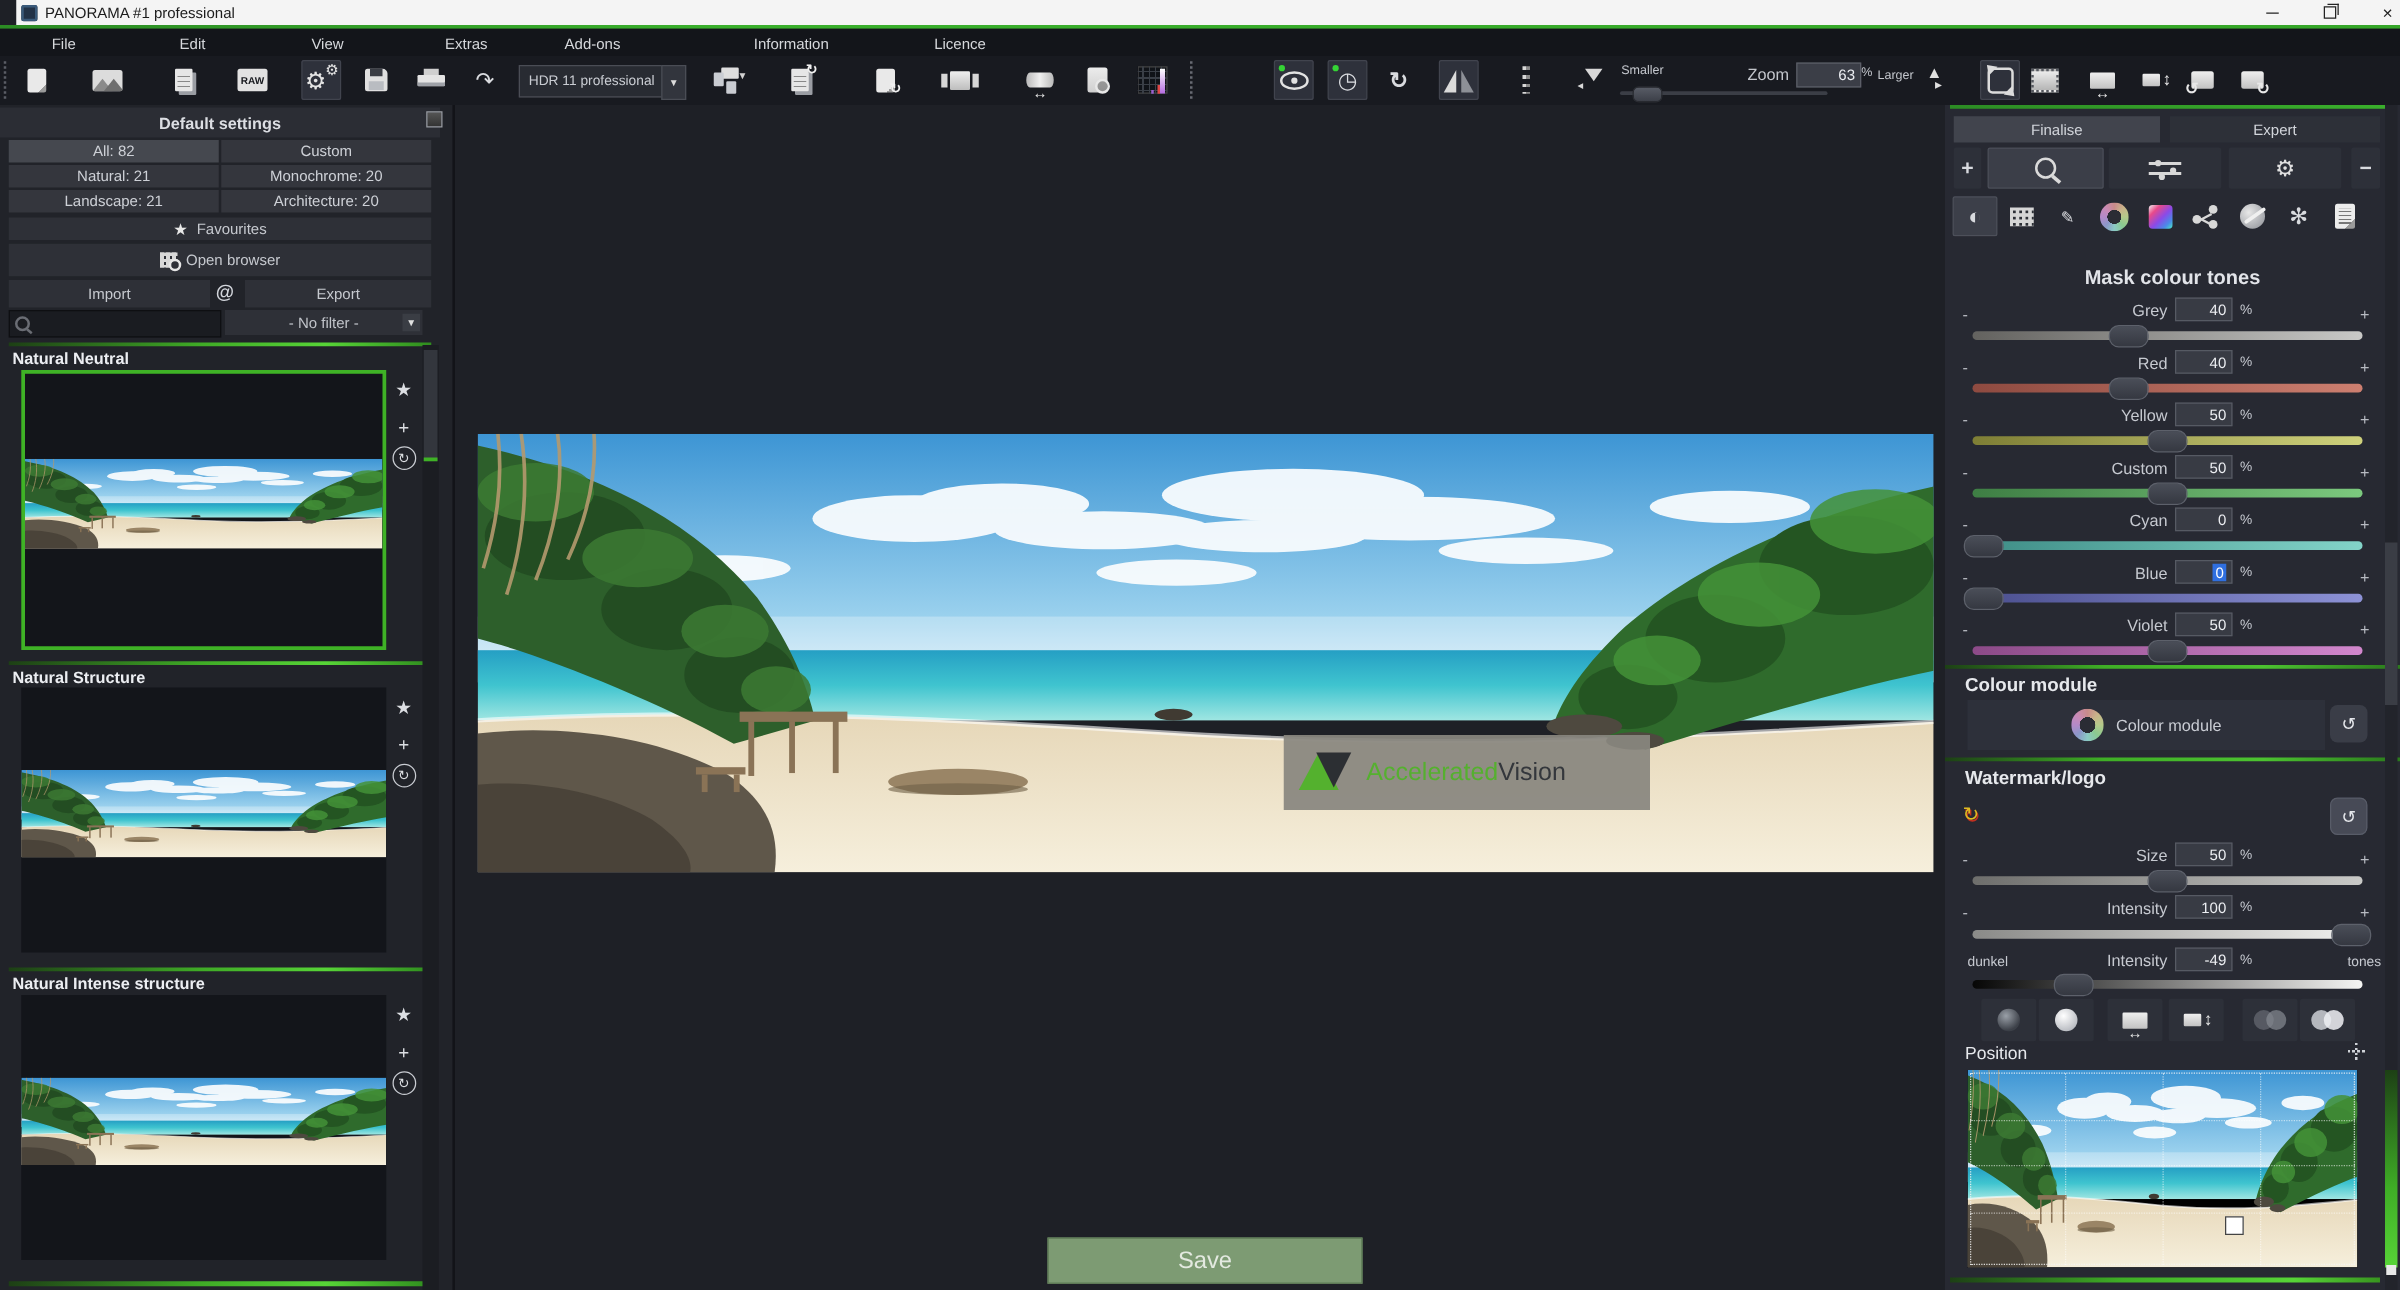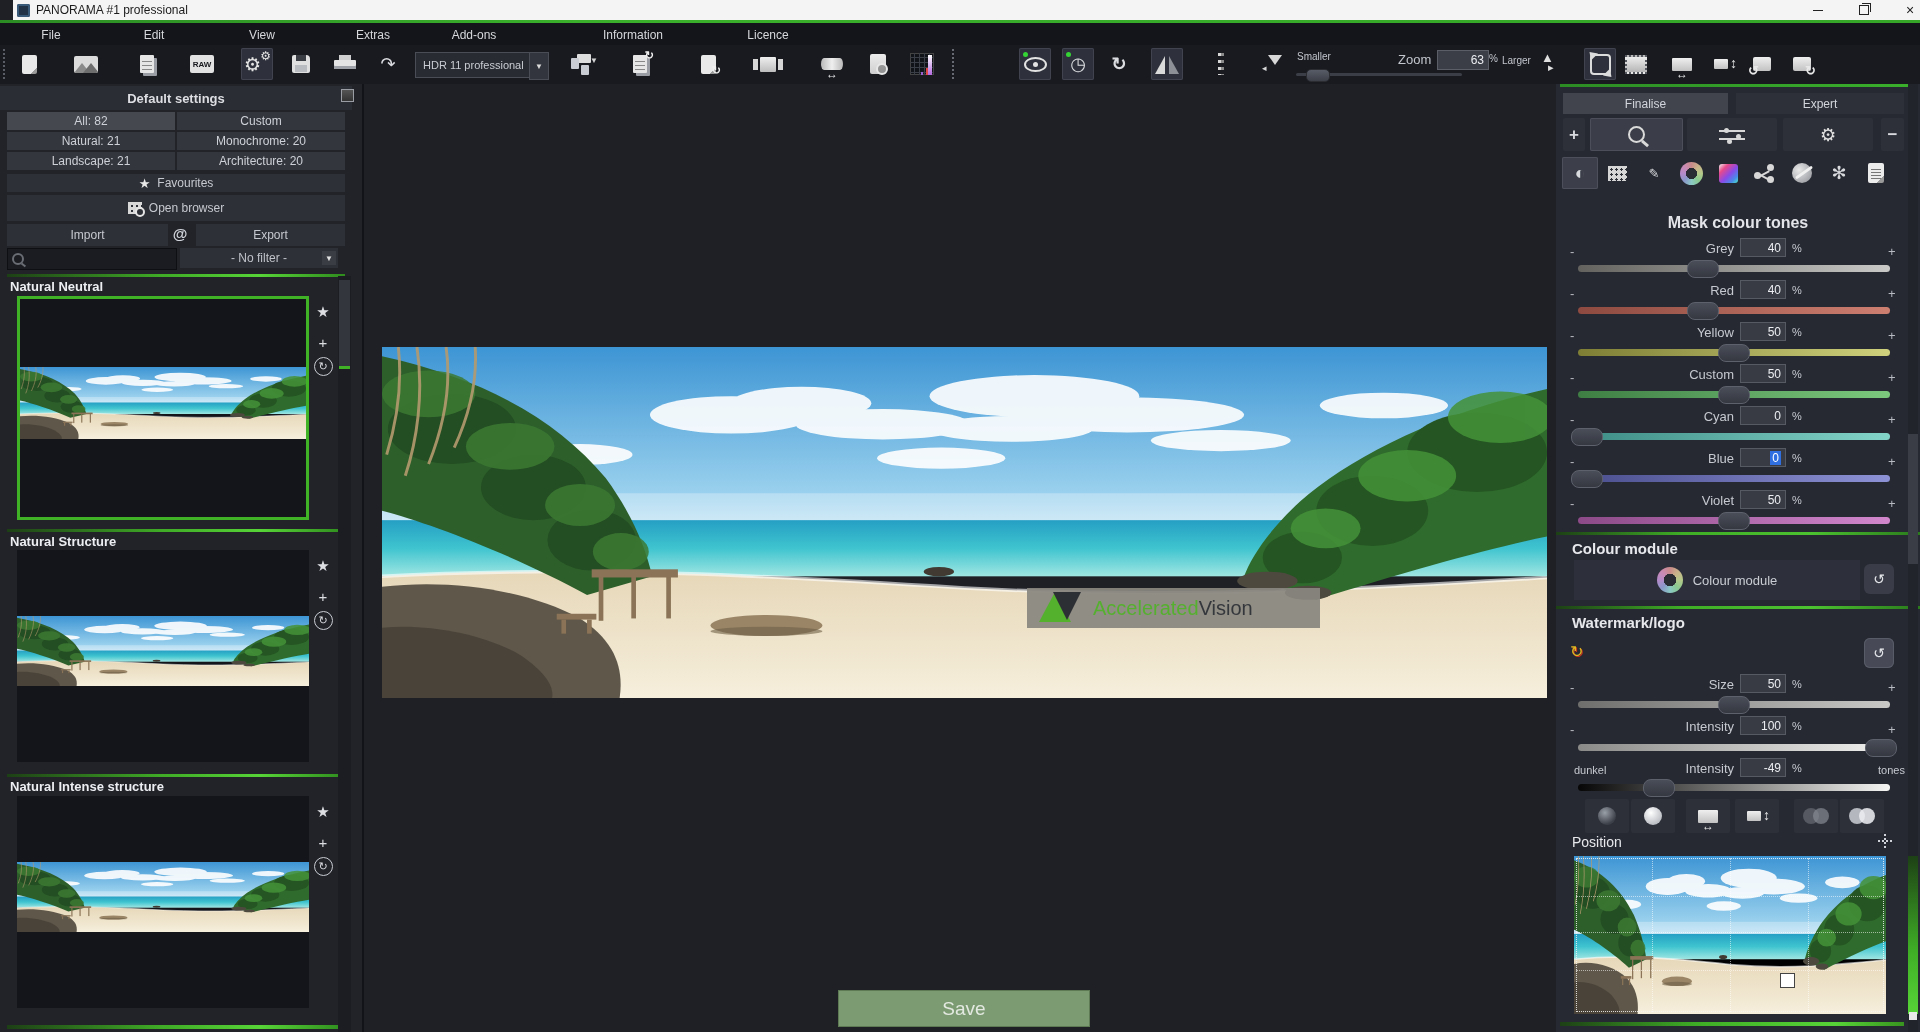--- a/index.html
+++ b/index.html
@@ -115,21 +115,21 @@
 .sideic{position:absolute;left:313px;width:20px;height:20px;color:#dcdee2;font-size:15px;display:flex;align-items:center;justify-content:center;}
 .refr{border:0;font-size:13px;}
 .refr span{width:17px;height:17px;border:1px solid #c9ccd2;border-radius:50%;display:flex;align-items:center;justify-content:center;font-size:11px;}
 .lscroll{position:absolute;left:338px;top:192px;width:13px;height:756px;background:#1b1d22;}
 .lscroll .thumb{position:absolute;left:1px;top:4px;width:11px;height:86px;background:#33363d;border-bottom:3px solid #3fb226;}
 
 .canvas{position:absolute;top:84px;left:362px;width:1194px;height:948px;background:#1e2026;border-left:2px solid #121318;border-right:2px solid #121318;}
 .mainimg{position:absolute;left:18px;top:263px;width:1165px;height:351px;}
 .beach{display:block;overflow:hidden;}
 .beach svg{display:block;width:100%;height:100%;}
-.wm{position:absolute;left:645px;top:241px;width:293px;height:40px;background:rgba(137,135,127,.93);display:flex;align-items:center;padding-left:12px;box-sizing:border-box;text-align:right;}
+.wm{position:absolute;left:645px;top:241px;width:293px;height:60px;background:rgba(137,135,127,.93);display:flex;align-items:center;padding-left:12px;box-sizing:border-box;text-align:right;}
 .wm-logo{position:relative;width:44px;height:36px;margin-right:10px;}
 .wm-logo .t1{position:absolute;left:0;top:2px;border-left:16px solid transparent;border-right:16px solid transparent;border-bottom:30px solid #54b12e;}
 .wm-logo .t2{position:absolute;left:14px;top:2px;border-left:14px solid transparent;border-right:14px solid transparent;border-top:28px solid #2c2f33;}
 .wm-t1{color:#55b02f;font-size:20px;}
 .wm-t2{color:#34373c;font-size:20px;}
 .savebtn{position:absolute;left:474px;top:906px;width:250px;height:35px;background:#7d9b73;border:1px solid #5d7a55;color:#e3e9e0;font-size:19px;display:flex;align-items:center;justify-content:center;}
 
 .rightpanel{position:absolute;top:84px;left:1556px;width:364px;height:948px;background:#272932;}
 .rp-topline{position:absolute;top:0;left:4px;width:356px;height:3px;background:linear-gradient(90deg,#2c8c24,#3ab02c);}
 .rtab{position:absolute;top:9px;height:21px;font-size:12px;color:#d2d5db;display:flex;align-items:center;justify-content:center;background:#2d3038;}

